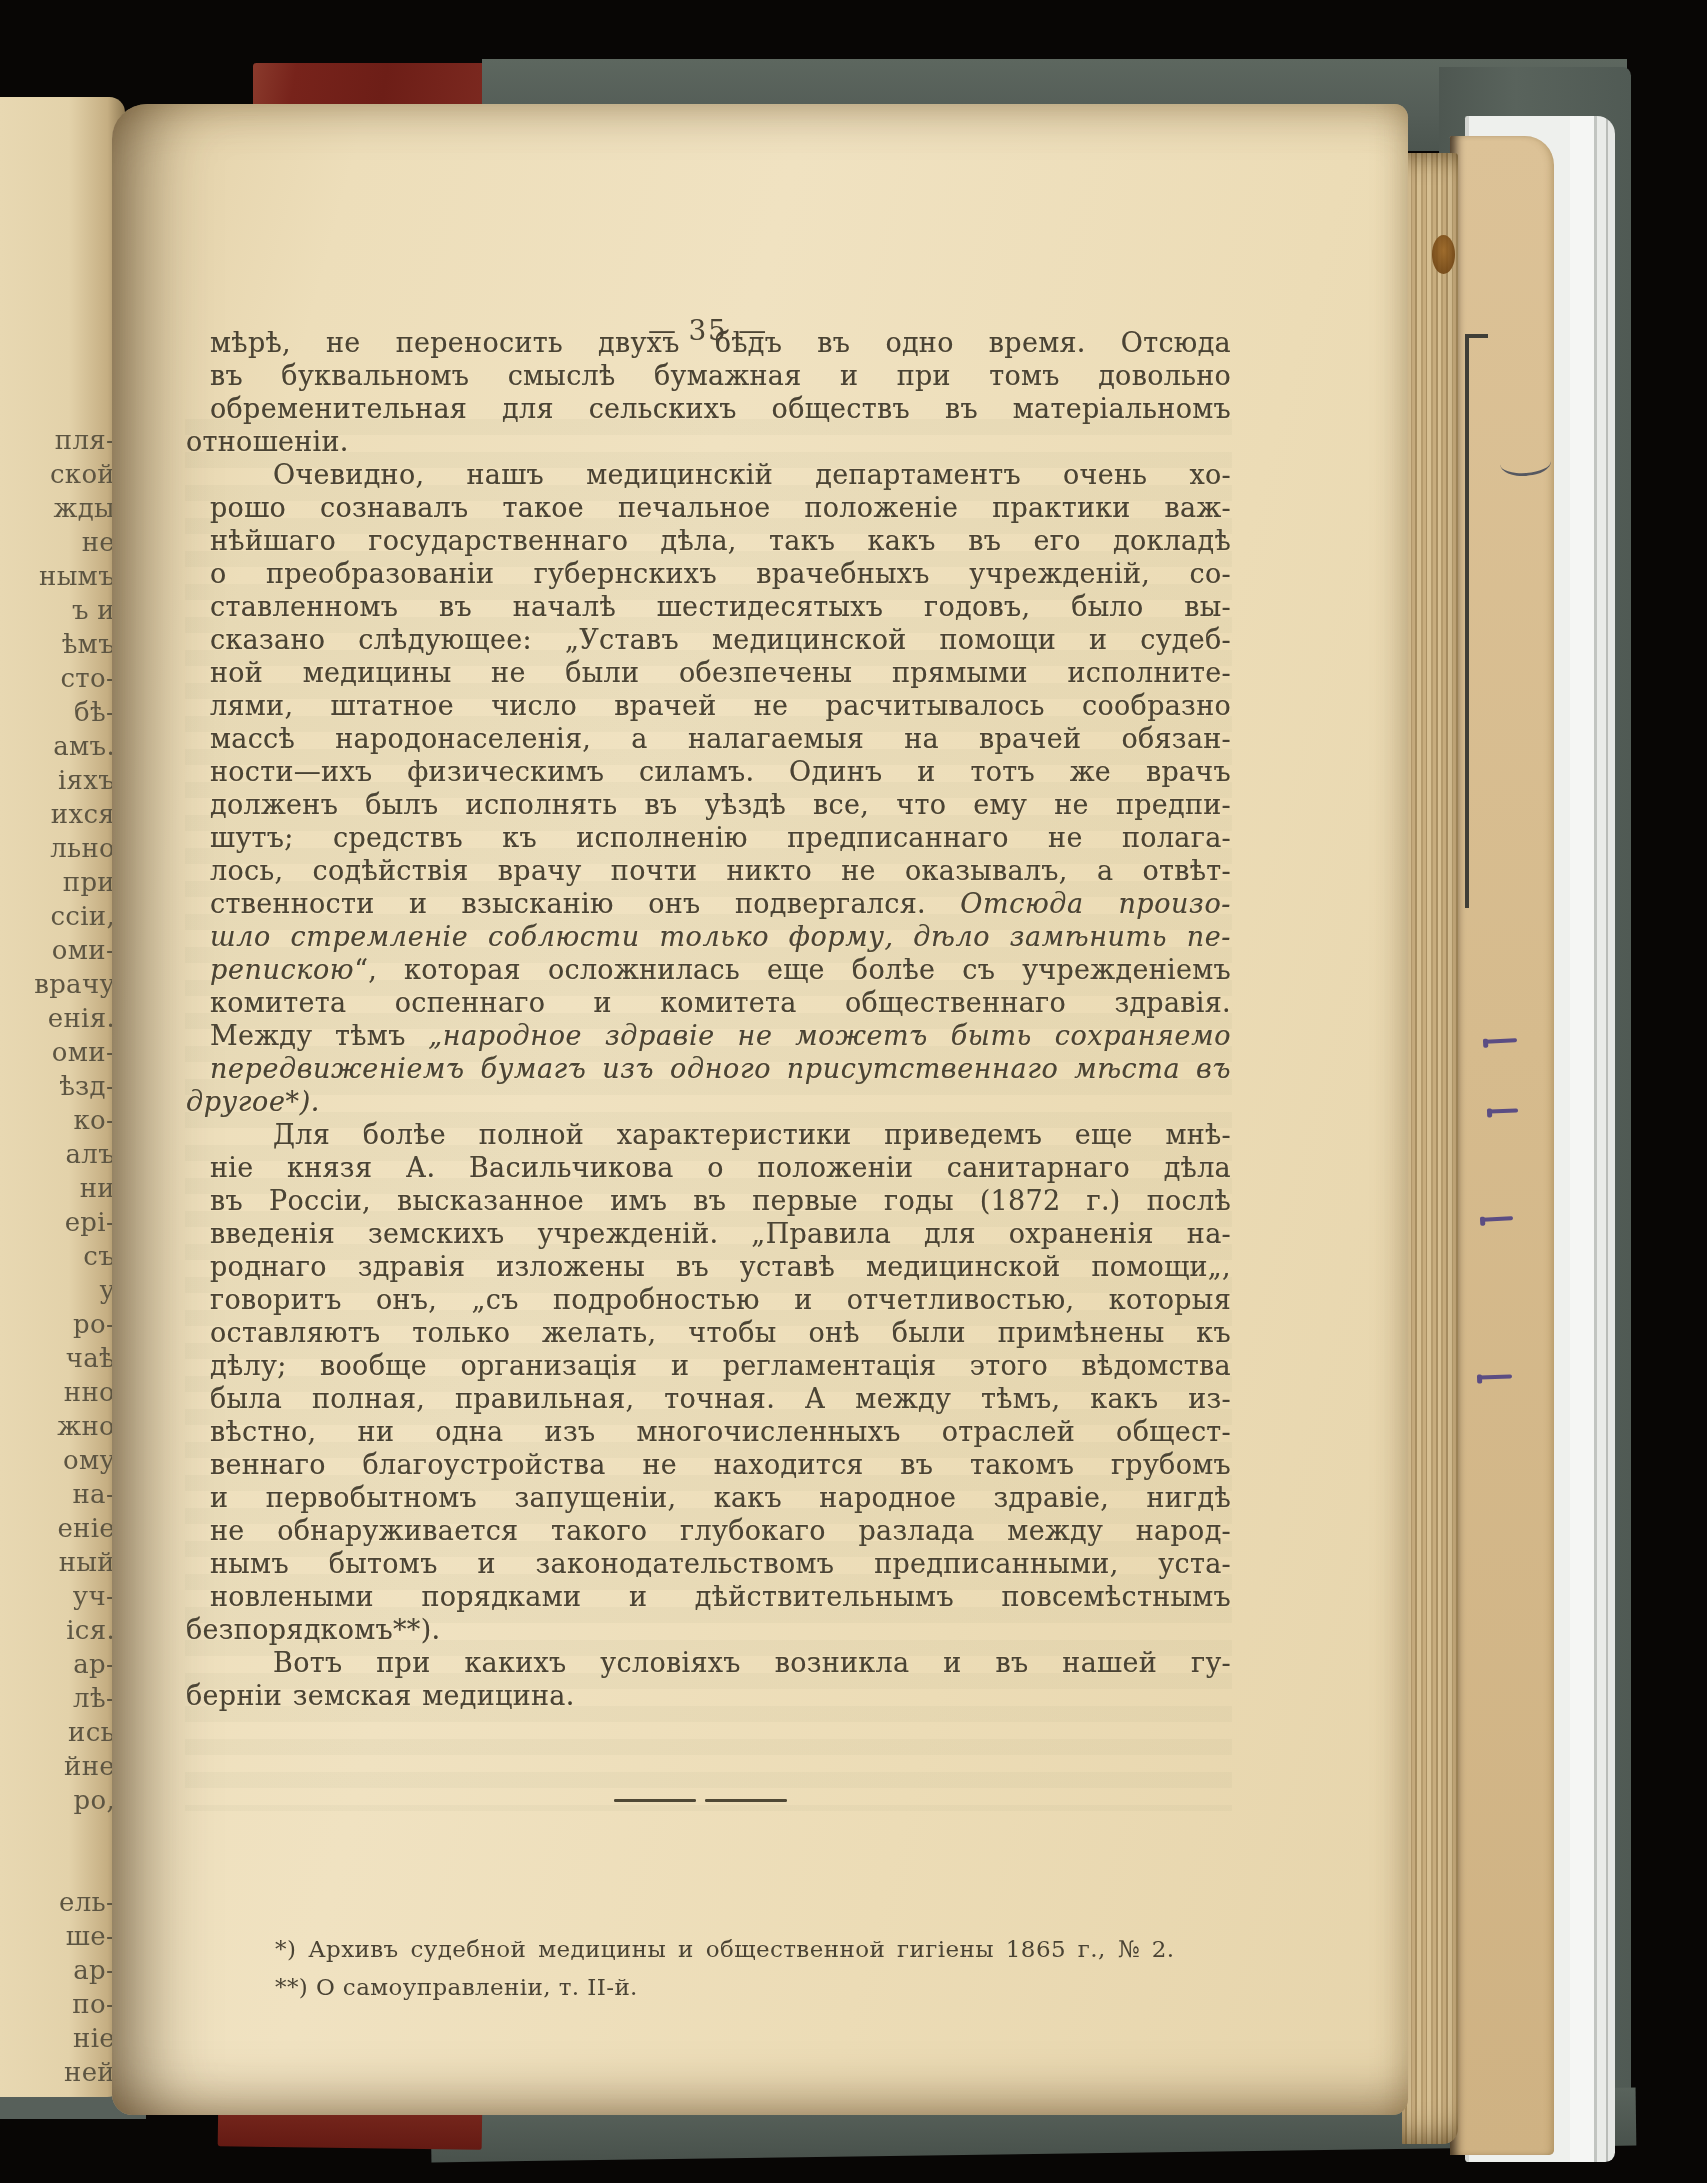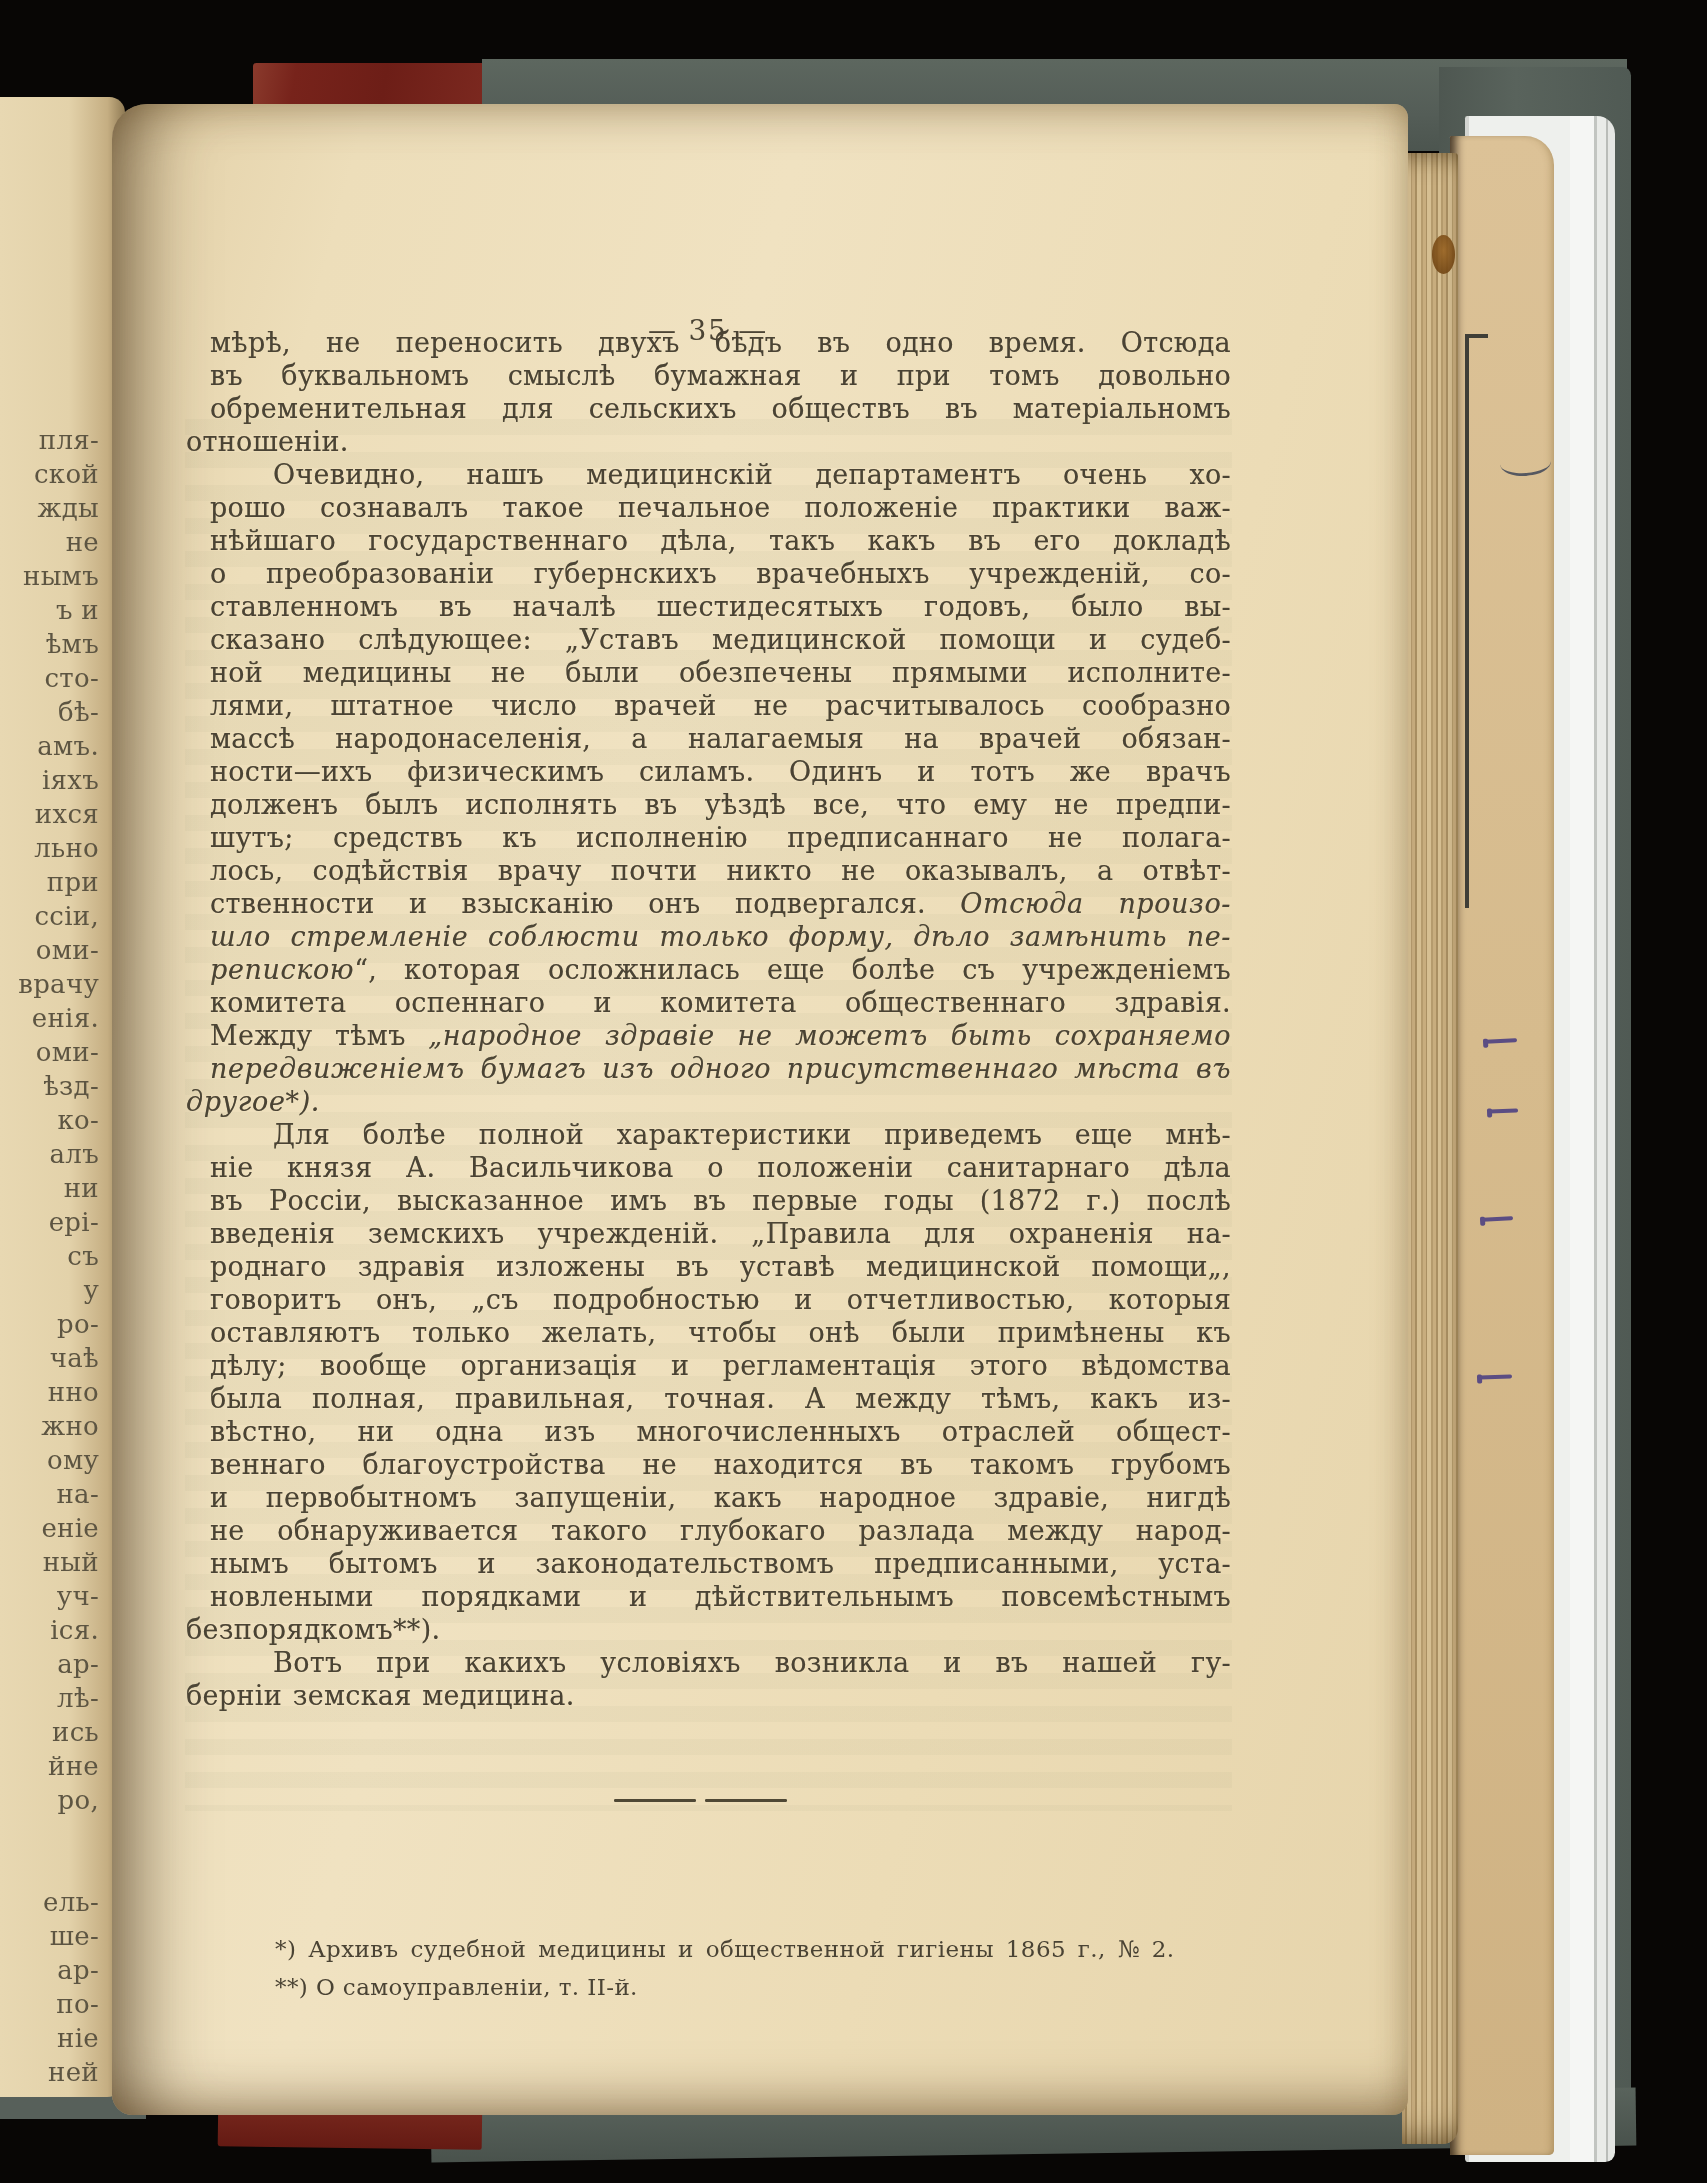--- a/index.html
+++ b/index.html
@@ -38,21 +38,21 @@
     border-radius:1.2px 3.6px 15.7px 1.2px;
     box-shadow:inset 0 18px 24px -15px rgba(60,40,10,.6), inset 0 -24px 30px -18px rgba(60,40,10,.6);}
   .rust-spot{position:absolute;left:1432px;top:235px;width:23px;height:39px;z-index:6;
     background:radial-gradient(ellipse at 50% 40%,#9a6524,#6f4312 75%);border-radius:50%;opacity:.9;}
   
   .left-page{position:absolute;left:0;top:97px;width:125px;height:2000px;z-index:2;
     background:linear-gradient(90deg,#e8d8b2 0%,#e3d2aa 55%,#c5ae82 86%,#8f7a54 100%);
     border-radius:0 15.7px 18px 0;}
   .margin-col{position:absolute;left:0;top:326px;width:99px;z-index:3;
     text-align:right;padding-right:7.3px;font-size:26px;line-height:34px;color:#5d5542;
-    letter-spacing:0.3px;}
+    letter-spacing:0.3px;padding-left:16px;}
   .frag{height:34px;white-space:nowrap;}
   
   .page{position:absolute;left:112px;top:104px;width:1296px;height:2011px;z-index:5;
     background:linear-gradient(105deg,#e2cfa6 0%,#eddeba 14%,#f0e2c1 38%,#ecdcb6 68%,#e6d4ab 100%);
     border-radius:35px 13.3px 15.7px 20.6px;
     box-shadow:
       inset 64px 0 73px -39px rgba(60,40,15,.6),
       inset -22px 0 36px -23px rgba(110,80,35,.4),
       inset 0 33px 48px -30px rgba(110,80,35,.38),
       inset 0 -42px 54px -33px rgba(90,60,25,.5);}

